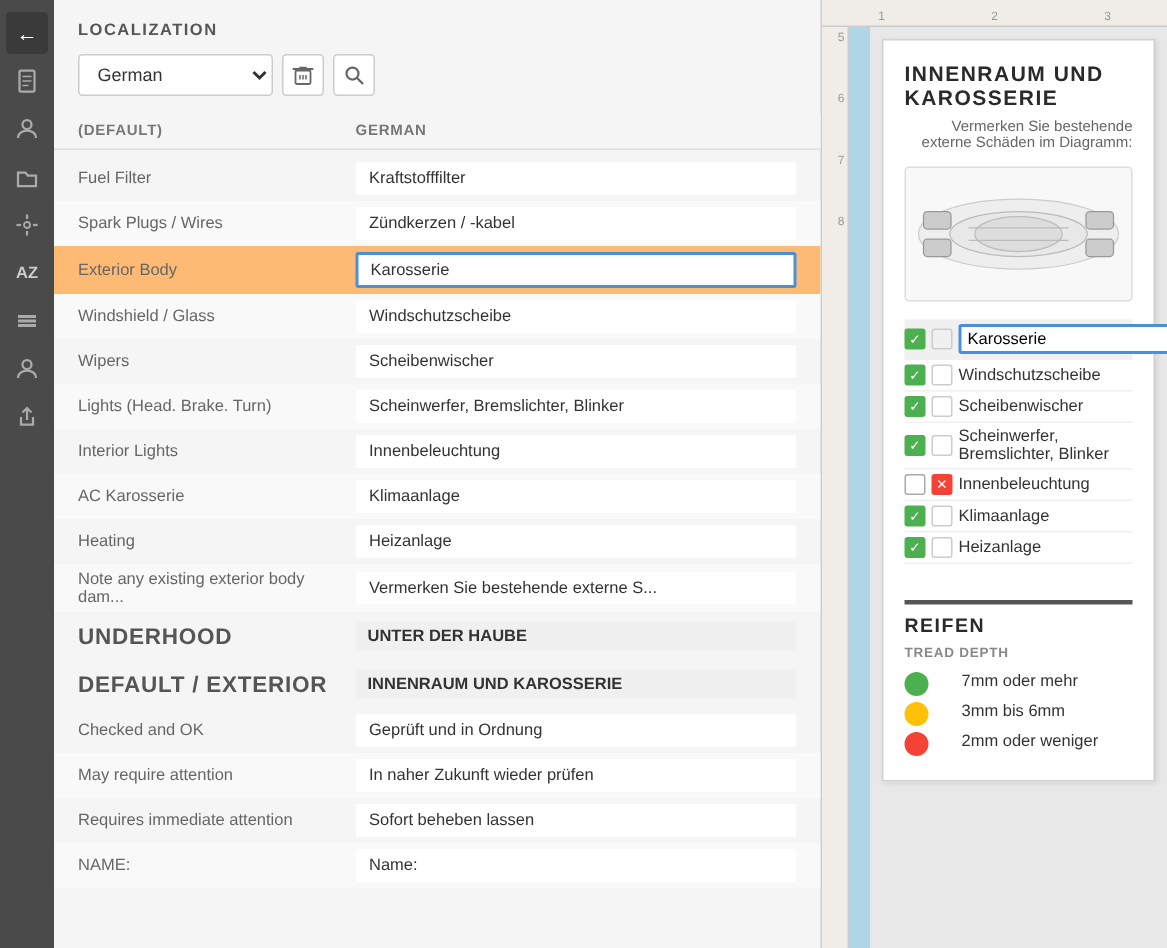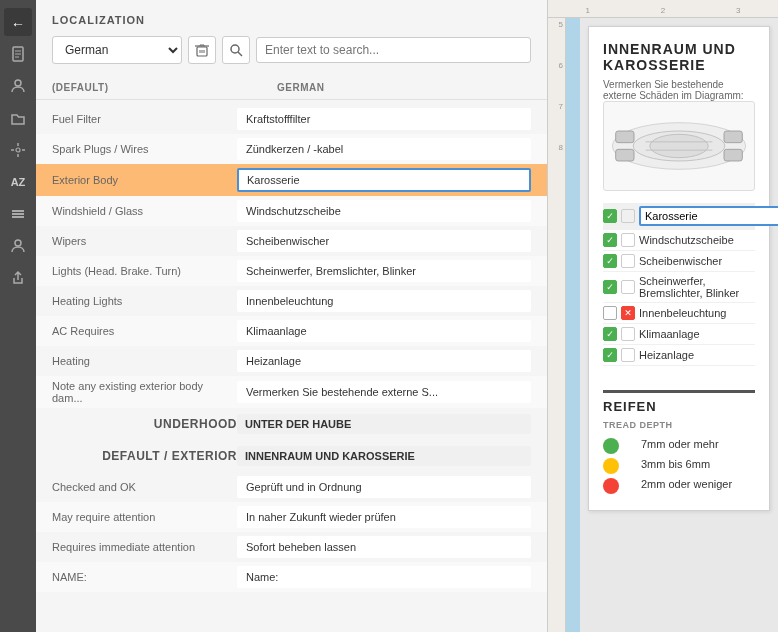--- a/index.html
+++ b/index.html
@@ -96,21 +96,20 @@
       font-size: 12px;
       color: #aaa;
       background: #fff;
     }
 
     .column-headers {
       display: flex;
       padding: 6px 16px;
       background: #f5f5f5;
       border-bottom: 1px solid #e0e0e0;
-      gap: 40px;
     }
     .col-default {
       width: 185px;
       font-size: 10px;
       font-weight: 700;
       color: #777;
       letter-spacing: 0.5px;
       text-transform: uppercase;
     }
     .col-german {
@@ -165,25 +164,24 @@
     }
 
     .section-label-row {
       display: flex;
       align-items: center;
       padding: 6px 16px;
       min-height: 28px;
     }
     .section-label {
       width: 185px;
-      font-size: 12px;
+      font-size: 15px;
       font-weight: 700;
       color: #555;
       letter-spacing: 0.5px;
-      text-align: right;
     }
     .section-value {
       flex: 1;
       font-size: 11px;
       font-weight: 700;
       color: #333;
       padding: 4px 8px;
       background: #f0f0f0;
       border-radius: 2px;
     }
@@ -251,21 +249,22 @@
       font-weight: 700;
       color: #2a2a2a;
       letter-spacing: 1px;
       text-transform: uppercase;
       margin-bottom: 6px;
     }
 
     .card-subtitle {
       font-size: 10px;
       color: #666;
-      margin-bottom: 0;
+      margin-bottom: 10px;
+      text-align: right;
     }
 
     .car-diagram {
       width: 100%;
       height: 90px;
       border: 1px solid #ddd;
       border-radius: 3px;
       background: #f8f8f8;
       display: flex;
       align-items: center;
@@ -447,21 +446,20 @@
         <line x1="0" y1="3" x2="14" y2="3" stroke="#666" stroke-width="1.2"></line>
         <path d="M5 3V2h4v1" stroke="#666" stroke-width="1" fill="none"></path>
       </svg>
     </div>
     <div class="icon-btn">
       <svg width="14" height="14" viewBox="0 0 14 14" fill="none">
         <circle cx="6" cy="6" r="4" stroke="#666" stroke-width="1.5" fill="none"></circle>
         <line x1="9" y1="9" x2="13" y2="13" stroke="#666" stroke-width="1.5"></line>
       </svg>
     </div>
-    <input class="search-input" type="text" placeholder="Enter text to search..." style="">
   </div>
 
   <div class="column-headers">
     <div class="col-default">(DEFAULT)</div>
     <div class="col-german">GERMAN</div>
   </div>
 
   <div class="rows-container">
 
     <div class="data-row">
@@ -482,25 +480,25 @@
     </div>
     <div class="data-row">
       <div class="row-label">Wipers</div>
       <div class="row-value-wrap"><input class="row-value" type="text" value="Scheibenwischer" style=""></div>
     </div>
     <div class="data-row">
       <div class="row-label">Lights (Head. Brake. Turn)</div>
       <div class="row-value-wrap"><input class="row-value" type="text" value="Scheinwerfer, Bremslichter, Blinker" style=""></div>
     </div>
     <div class="data-row">
-      <div class="row-label">Heating Lights</div>
+      <div class="row-label">Interior Lights</div>
       <div class="row-value-wrap"><input class="row-value" type="text" value="Innenbeleuchtung" style=""></div>
     </div>
     <div class="data-row">
-      <div class="row-label">AC Requires</div>
+      <div class="row-label">AC Karosserie</div>
       <div class="row-value-wrap"><input class="row-value" type="text" value="Klimaanlage" style=""></div>
     </div>
     <div class="data-row">
       <div class="row-label">Heating</div>
       <div class="row-value-wrap"><input class="row-value" type="text" value="Heizanlage" style=""></div>
     </div>
     <div class="data-row">
       <div class="row-label">Note any existing exterior body dam...</div>
       <div class="row-value-wrap"><input class="row-value" type="text" value="Vermerken Sie bestehende externe S..." style=""></div>
     </div>

